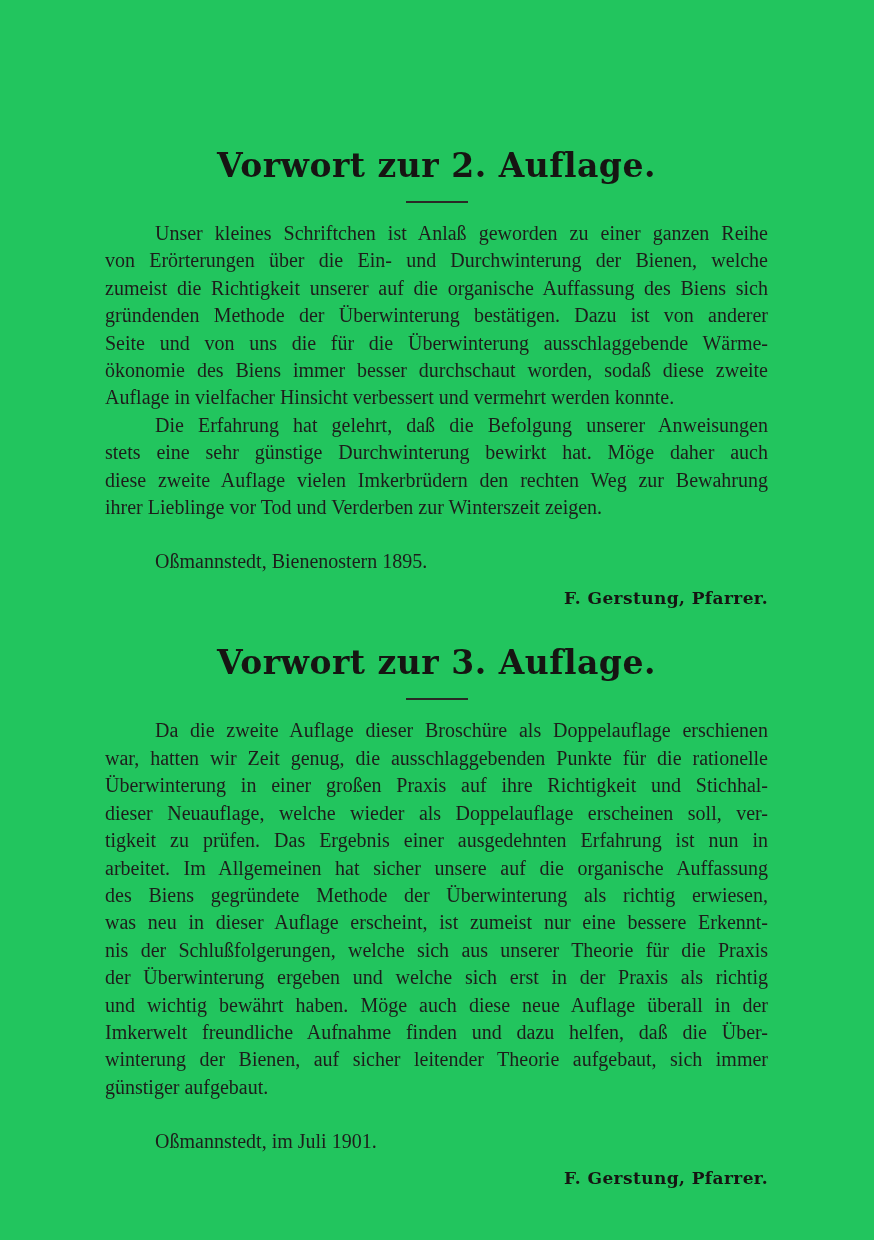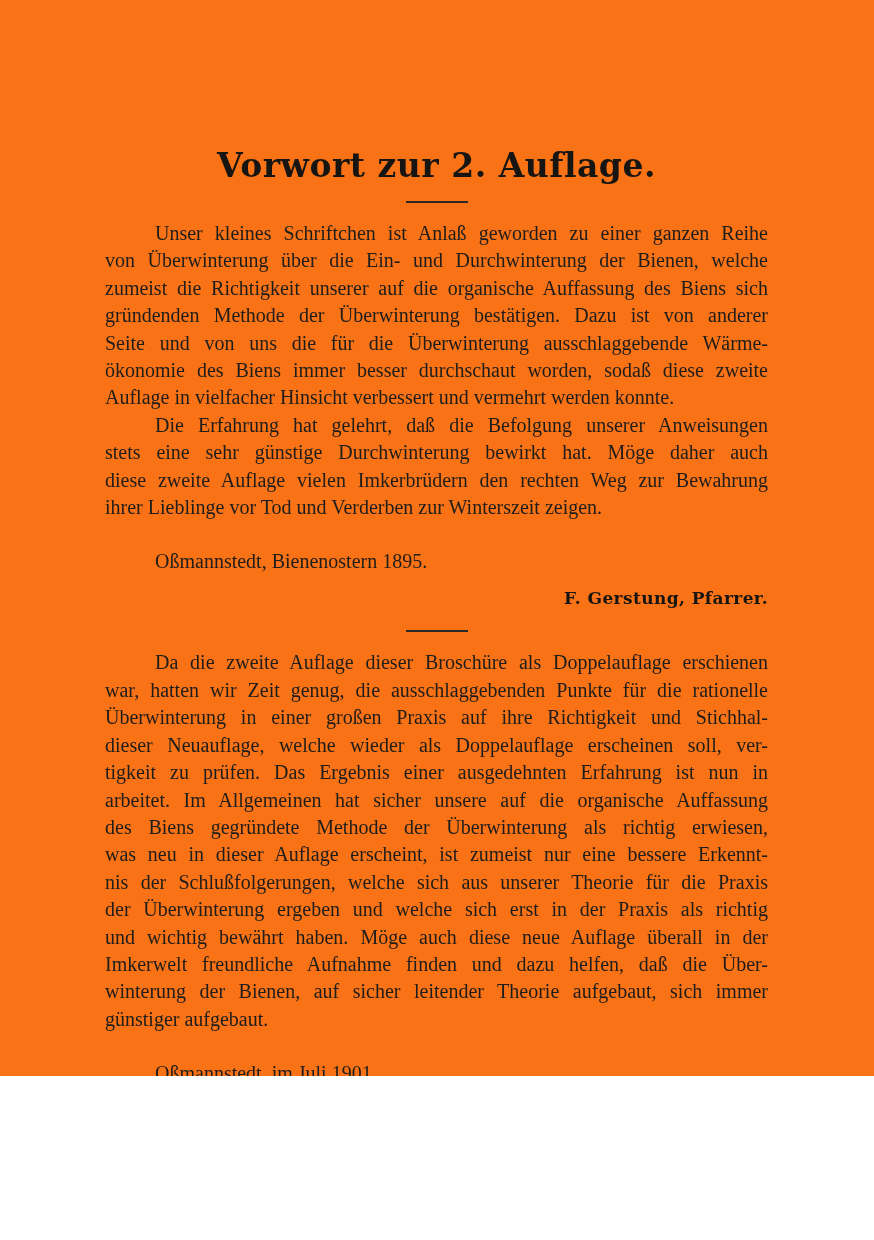--- a/index.html
+++ b/index.html
@@ -3,22 +3,22 @@
 <meta charset="utf-8">
 <style>
   html, body {
     margin: 0;
     padding: 0;
     background: #ffffff;
   }
   .page {
     position: relative;
     width: 874px;
-    height: 1076px;
-    background: #f97316;
+    height: 1240px;
+    background: #22c55e;
     overflow: hidden;
     font-family: "Liberation Serif", "DejaVu Serif", serif;
     color: #1e1d1b;
     text-decoration: underline;
   }
   .content {
     position: absolute;
     left: 105px;
     top: 0;
     width: 663px;
@@ -79,38 +79,39 @@
 <body>
 
 <div class="page">
   <div class="content">
 
     <section class="section-2">
       <h1 class="fraktur-heading">Vorwort zur 2. Auflage.</h1>
       <div class="rule"></div>
       <div class="para">
           <div class="tline">Unser kleines Schriftchen ist Anlaß geworden zu einer ganzen Reihe</div>
-          <div class="tline">von Überwinterung über die Ein- und Durchwinterung der Bienen, welche</div>
+          <div class="tline">von Erörterungen über die Ein- und Durchwinterung der Bienen, welche</div>
           <div class="tline">zumeist die Richtigkeit unserer auf die organische Auffassung des Biens sich</div>
           <div class="tline">gründenden Methode der Überwinterung bestätigen. Dazu ist von anderer</div>
           <div class="tline">Seite und von uns die für die Überwinterung ausschlaggebende Wärme-</div>
           <div class="tline">ökonomie des Biens immer besser durchschaut worden, sodaß diese zweite</div>
           <div class="tline tlast">Auflage in vielfacher Hinsicht verbessert und vermehrt werden konnte.</div>
         </div>
       <div class="para">
           <div class="tline">Die Erfahrung hat gelehrt, daß die Befolgung unserer Anweisungen</div>
           <div class="tline">stets eine sehr günstige Durchwinterung bewirkt hat. Möge daher auch</div>
           <div class="tline">diese zweite Auflage vielen Imkerbrüdern den rechten Weg zur Bewahrung</div>
           <div class="tline tlast">ihrer Lieblinge vor Tod und Verderben zur Winterszeit zeigen.</div>
         </div>
       <div class="dateline">Oßmannstedt, Bienenostern 1895.</div>
       <div class="signature">F. Gerstung, Pfarrer.</div>
     </section>
 
     <section class="section-3">
+      <h1 class="fraktur-heading">Vorwort zur 3. Auflage.</h1>
       <div class="rule"></div>
       <div class="para">
           <div class="tline">Da die zweite Auflage dieser Broschüre als Doppelauflage erschienen</div>
           <div class="tline">war, hatten wir Zeit genug, die ausschlaggebenden Punkte für die rationelle</div>
           <div class="tline">Überwinterung in einer großen Praxis auf ihre Richtigkeit und Stichhal-</div>
           <div class="tline">dieser Neuauflage, welche wieder als Doppelauflage erscheinen soll, ver-</div>
           <div class="tline">tigkeit zu prüfen. Das Ergebnis einer ausgedehnten Erfahrung ist nun in</div>
           <div class="tline">arbeitet. Im Allgemeinen hat sicher unsere auf die organische Auffassung</div>
           <div class="tline">des Biens gegründete Methode der Überwinterung als richtig erwiesen,</div>
           <div class="tline">was neu in dieser Auflage erscheint, ist zumeist nur eine bessere Erkennt-</div>

